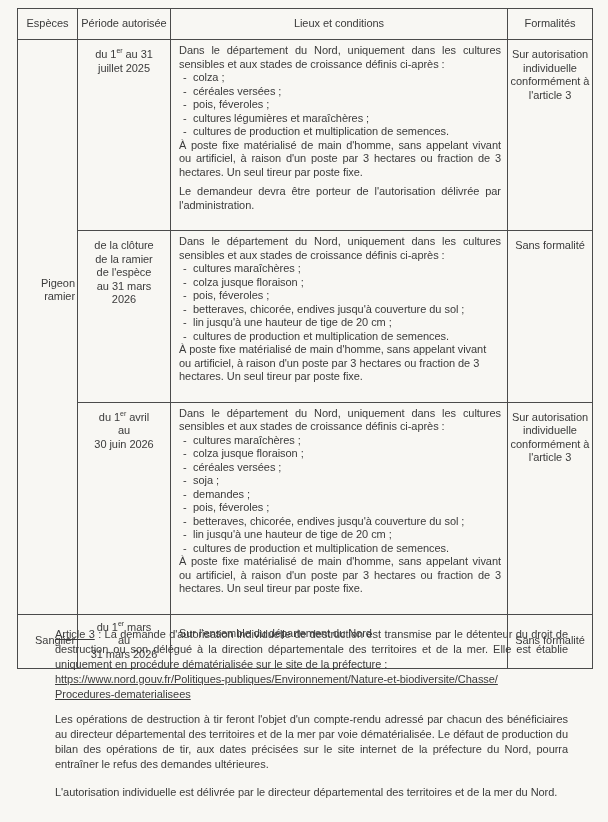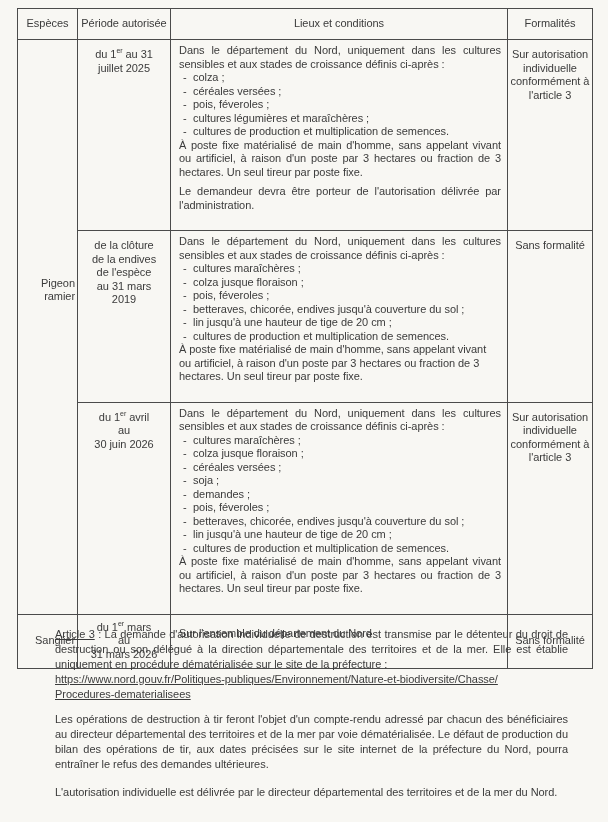--- a/index.html
+++ b/index.html
@@ -137,24 +137,24 @@
               <span class="bullet-text">cultures de production et multiplication de semences.</span>
             </div>
             <div class="cond-par justify">À poste fixe matérialisé de main d'homme, sans appelant vivant ou artificiel, à raison d'un poste par 3 hectares ou fraction de 3 hectares. Un seul tireur par poste fixe.</div>
             <div class="cond-par justify gap">Le demandeur devra être porteur de l'autorisation délivrée par l'administration.</div>
           </td>
           <td class="cell form-cell"><span class="form-text">Sur autorisation individuelle conformément à l'article 3</span></td>
         </tr>
         <tr>
           <td class="cell period-cell">
             <div class="period-line">de la clôture</div>
-            <div class="period-line">de la endives</div>
+            <div class="period-line">de la ramier</div>
             <div class="period-line">de l'espèce</div>
             <div class="period-line">au 31 mars</div>
-            <div class="period-line">2019</div>
+            <div class="period-line">2026</div>
           </td>
           <td class="cell cond-cell">
             <div class="cond-par justify">Dans le département du Nord, uniquement dans les cultures sensibles et aux stades de croissance définis ci-après :</div>
             <div class="bullet-line">
               <span class="dash">-</span>
               <span class="bullet-text">cultures maraîchères ;</span>
             </div>
             <div class="bullet-line">
               <span class="dash">-</span>
               <span class="bullet-text">colza jusque floraison ;</span>

